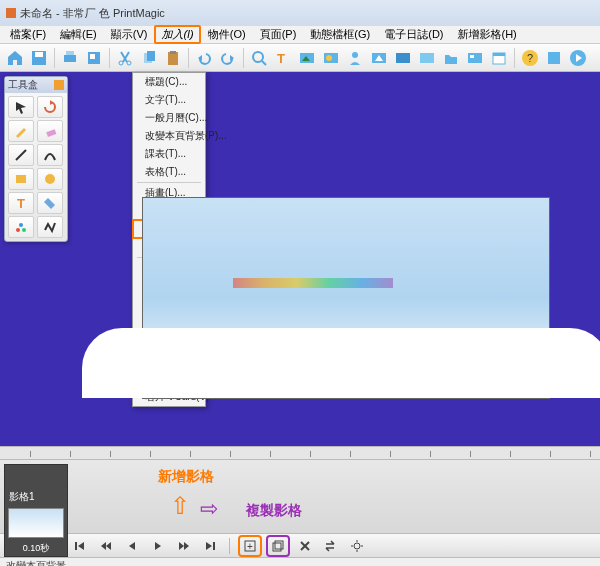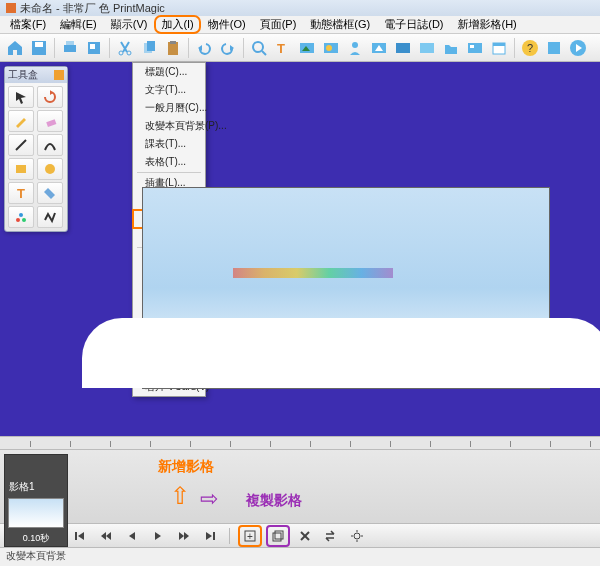--- a/index.html
+++ b/index.html
@@ -1,21 +1,21 @@
 <!DOCTYPE html>
 <html><head>
 <meta charset="utf-8">
 <style>
   * { box-sizing: border-box; margin: 0; padding: 0; font-family: "Microsoft JhengHei", Arial, sans-serif; }
   body { width: 600px; height: 566px; overflow: hidden; background: #eaeaea; font-size: 11px; }
-  .titlebar { height: 16px; background: linear-gradient(#dfe9f5,#cfdcec); display: flex; align-items: center; padding: 0 6px; color: #333; }
+  .titlebar { height: 26px; background: linear-gradient(#dfe9f5,#cfdcec); display: flex; align-items: center; padding: 0 6px; color: #333; }
   .titlebar .ticon { width: 10px; height: 10px; background: #e07030; margin-right: 4px; }
   .menubar { height: 18px; background: #f2f2f2; border-bottom: 1px solid #ccc; display: flex; align-items: flex-start; padding: 0 4px; gap: 2px; }
   .menubar .m { padding: 1px 6px; cursor: default; }
-  .menubar .m.highlight { outline: 2px solid #ff7a00; outline-offset: -1px; border-radius: 6px; }
+  .menubar .m.highlight { outline: 2px solid #ff7a00; outline-offset: -1px; border-radius: 1px; font-style: italic; }
   .toolbar { height: 28px; background: linear-gradient(#fdfdfd,#e8e8e8); border-bottom: 1px solid #bbb; display: flex; align-items: center; padding: 0 4px; gap: 2px; }
   .toolbar .tb { width: 22px; height: 22px; display: flex; align-items: center; justify-content: center; border-radius: 3px; }
   .sep { width: 1px; height: 20px; background: #ccc; margin: 0 2px; }
   .workspace { position: relative; height: 374px; background: #3d2db0; }
   .toolbox { position: absolute; left: 4px; top: 4px; width: 64px; background: linear-gradient(#f8f8f8,#e6e6e6); border: 1px solid #9aa6bb; border-radius: 3px; box-shadow: 1px 1px 4px rgba(0,0,0,.3); }
   .toolbox .tbhead { height: 16px; background: linear-gradient(#e0e7f3,#c7d3e6); display: flex; align-items: center; justify-content: space-between; padding: 0 3px; font-size: 10px; color: #334; }
   .toolbox .tbhead .pin { width: 10px; height: 10px; background: #f0a030; }
   .toolbox .grid { display: grid; grid-template-columns: 1fr 1fr; gap: 2px; padding: 3px; }
   .toolbox .tool { width: 26px; height: 22px; background: linear-gradient(#fff,#eee); border: 1px solid #d0d0d0; border-radius: 2px; display: flex; align-items: center; justify-content: center; }
   .dropdown { position: absolute; left: 132px; top: 0; width: 74px; background: #f4f4f4; border: 1px solid #9a9a9a; box-shadow: 2px 2px 5px rgba(0,0,0,.3); }

